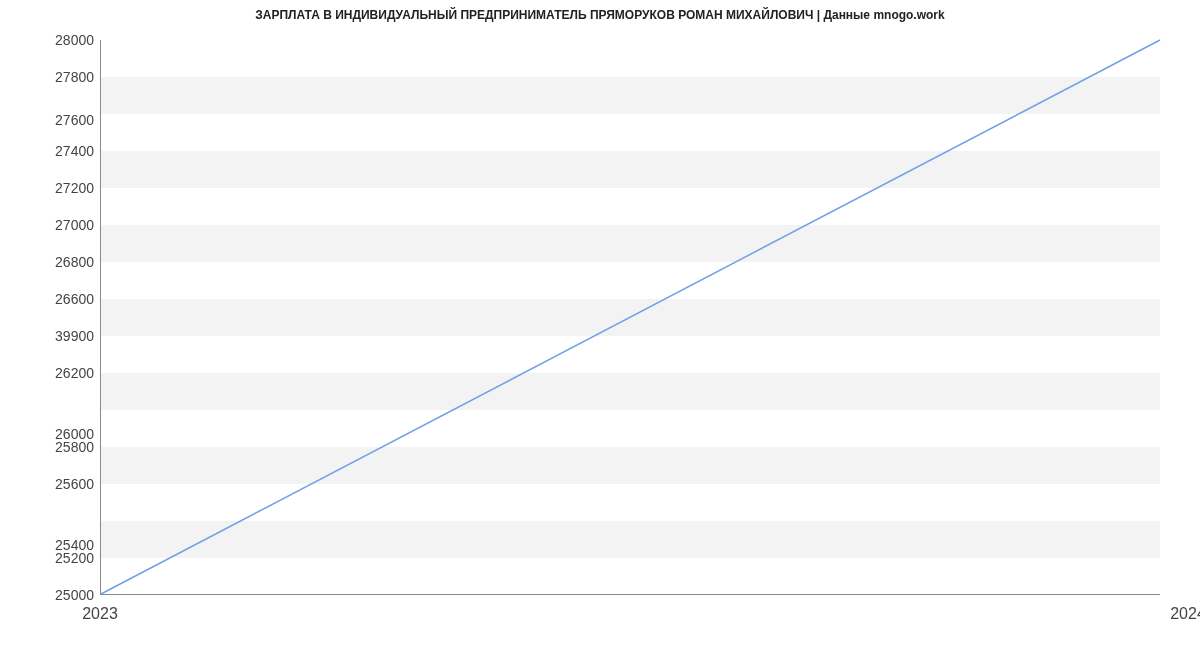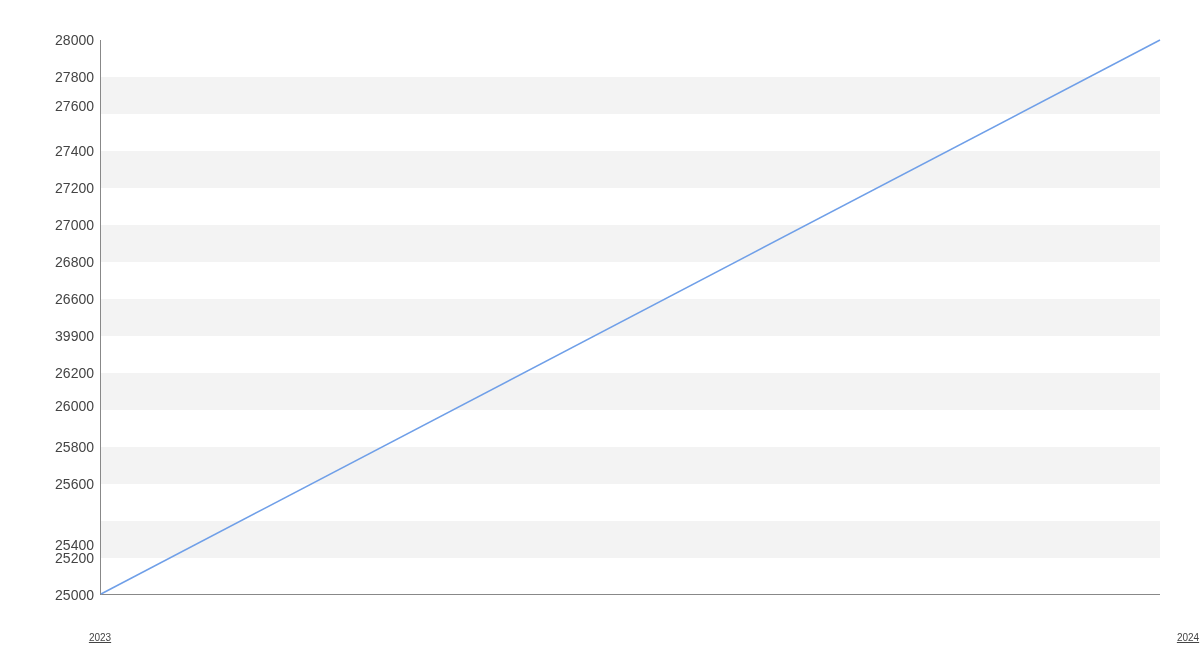--- a/index.html
+++ b/index.html
@@ -55,56 +55,56 @@
     position: absolute;
     right: 1106px; 
     transform: translateY(-50%);
     font-size: 14px;
     color: #444;
     text-align: right;
     width: 90px;
   }
   .xtick {
     position: absolute;
-    top: 632px;
-    font-size: 10px;
+    top: 605px;
+    font-size: 16px;
     color: #444;
     transform: translateX(-50%);
-    text-decoration: underline;
   }
 </style>
 </head>
 <body>
 
 <div class="chart">
+  <div class="title">ЗАРПЛАТА В ИНДИВИДУАЛЬНЫЙ ПРЕДПРИНИМАТЕЛЬ ПРЯМОРУКОВ РОМАН МИХАЙЛОВИЧ | Данные mnogo.work</div>
 
   <div class="plot">
       <div class="band" style="top: 37px; height: 37px;"></div>
       <div class="band" style="top: 111px; height: 37px;"></div>
       <div class="band" style="top: 185px; height: 37px;"></div>
       <div class="band" style="top: 259px; height: 37px;"></div>
       <div class="band" style="top: 333px; height: 37px;"></div>
       <div class="band" style="top: 407px; height: 37px;"></div>
       <div class="band" style="top: 481px; height: 37px;"></div>
 
     <svg class="line" preserveAspectRatio="none" viewBox="0 0 1060 555">
         <path d="M0 555 L1060 0" stroke="#6f9fe8" stroke-width="1.5" fill="none"></path>
       </svg>
   </div>
 <div class="ytick" style="top: 595px;">25000</div>
     <div class="ytick" style="top: 558px;">25200</div>
     <div class="ytick" style="top: 521px; margin-top: 24px;">25400</div>
     <div class="ytick" style="top: 484px;">25600</div>
     <div class="ytick" style="top: 447px;">25800</div>
-    <div class="ytick" style="top: 406px;">26000</div>
+    <div class="ytick" style="top: 434px;">26000</div>
     <div class="ytick" style="top: 373px;">26200</div>
     <div class="ytick" style="top: 336px;">39900</div>
     <div class="ytick" style="top: 299px;">26600</div>
     <div class="ytick" style="top: 262px;">26800</div>
     <div class="ytick" style="top: 225px;">27000</div>
     <div class="ytick" style="top: 188px;">27200</div>
     <div class="ytick" style="top: 151px;">27400</div>
-    <div class="ytick" style="top: 106px;">27600</div>
+    <div class="ytick" style="top: 120px;">27600</div>
     <div class="ytick" style="top: 77px;">27800</div>
     <div class="ytick" style="top: 40px;">28000</div>
     <div class="xtick" style="left: 100px;">2023</div>
     <div class="xtick" style="left: 1160px; margin-left: 28px;">2024</div>
   </div>
 
 </body></html>

